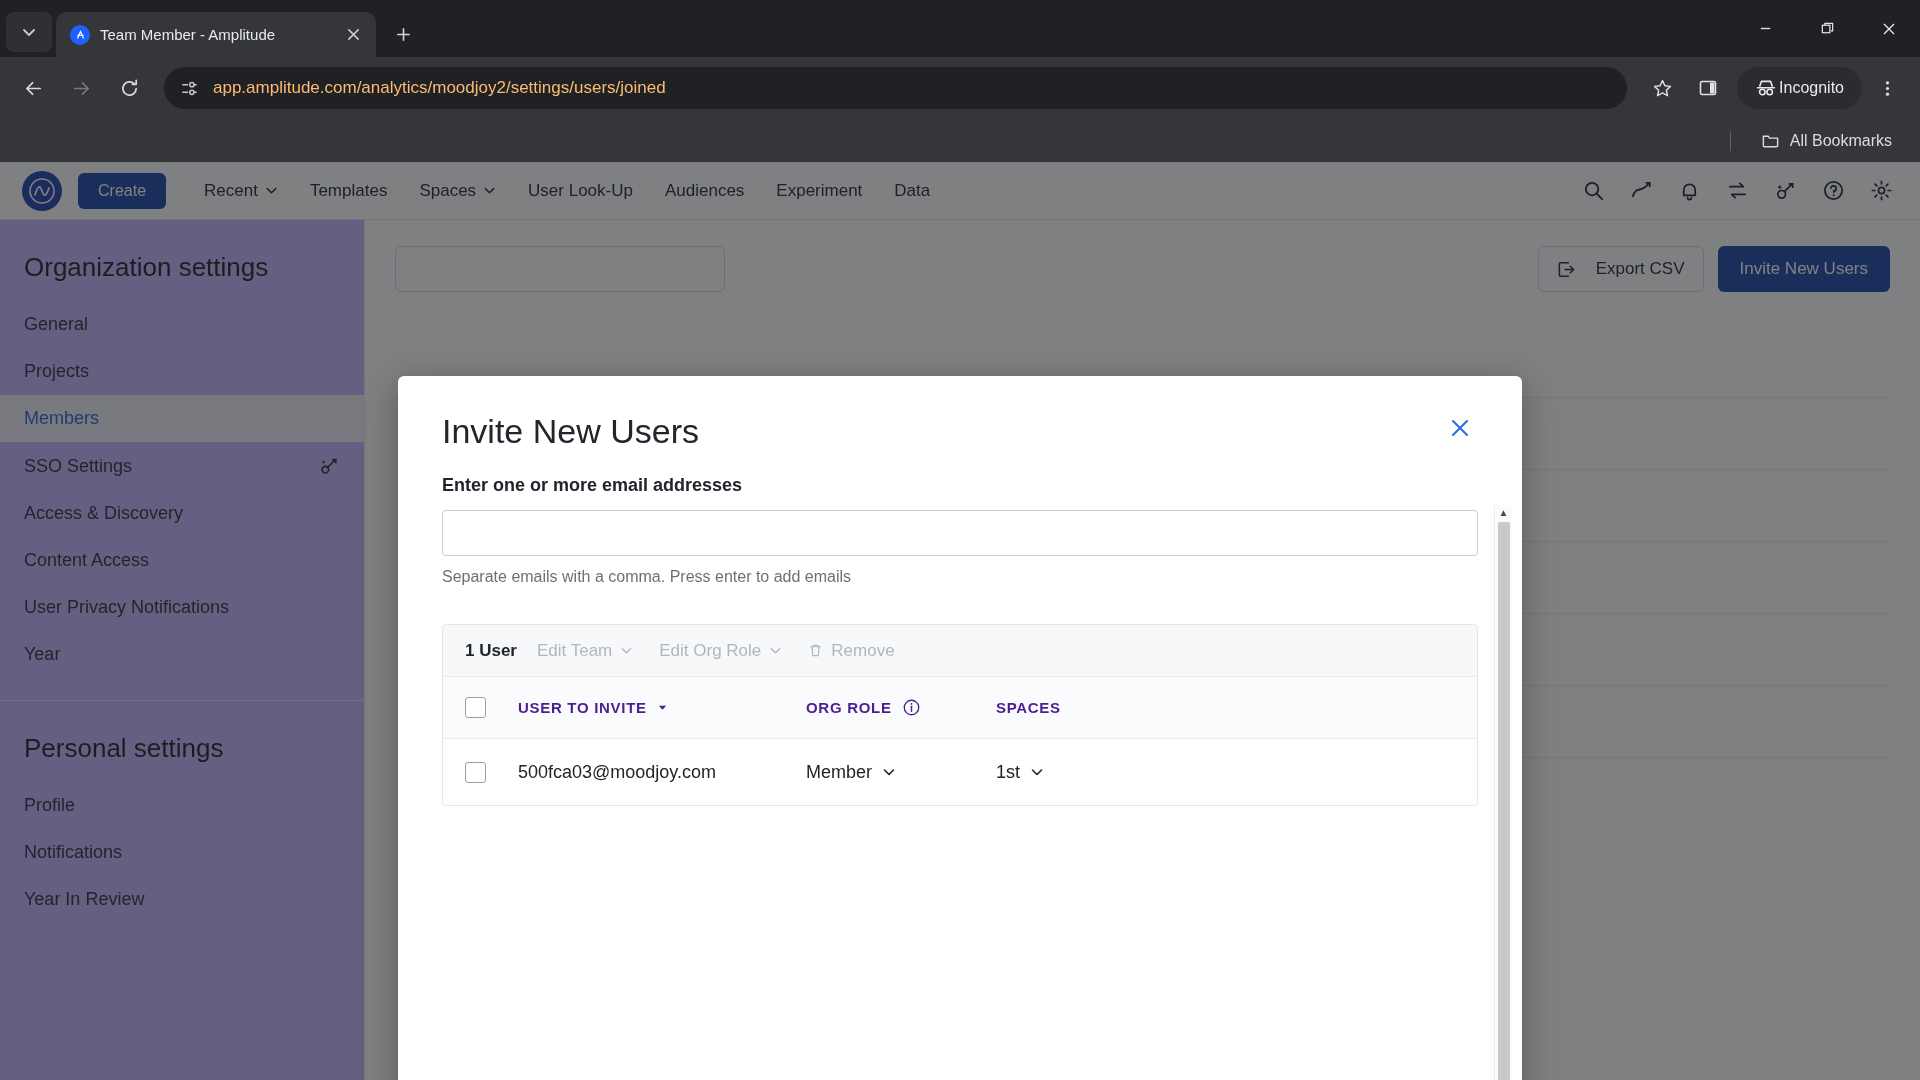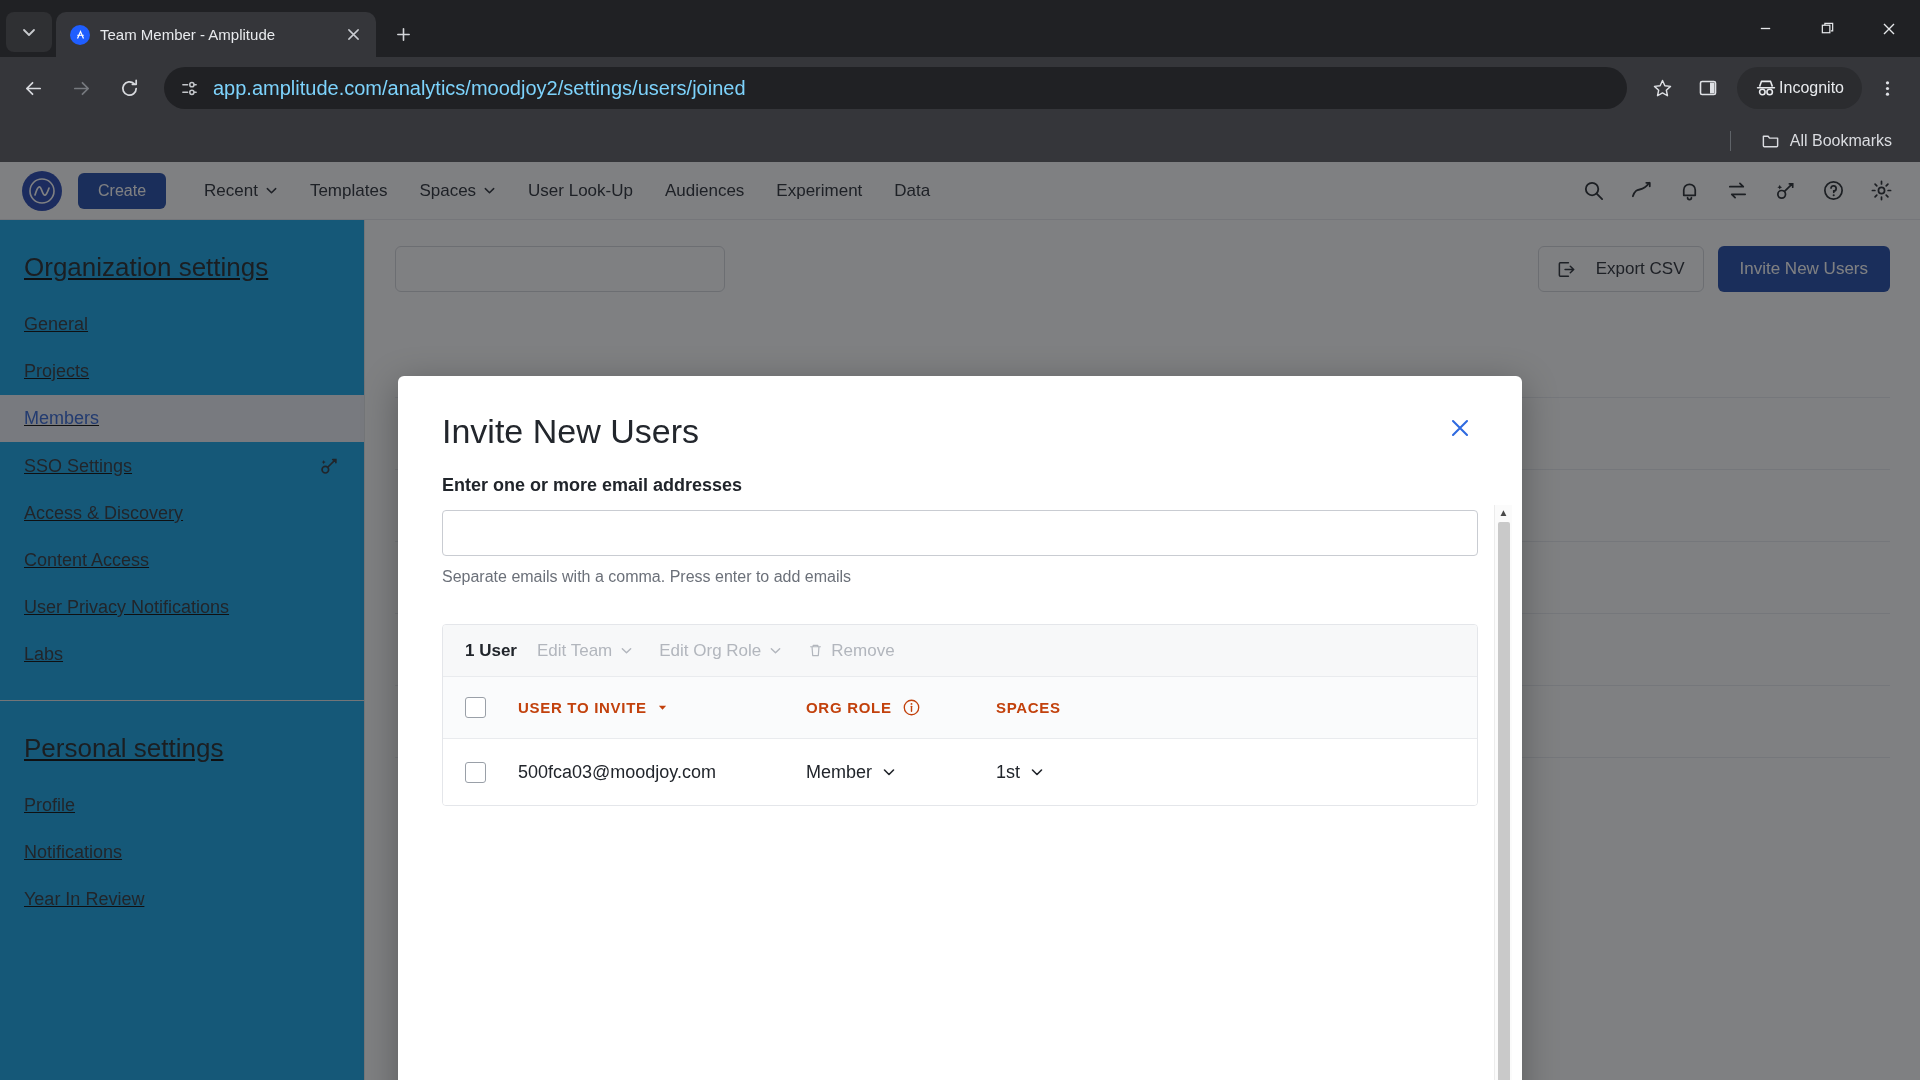--- a/index.html
+++ b/index.html
@@ -68,21 +68,21 @@
     color: #d7d9dd;
   }
   .navbtn.dim { color: #76797e; }
   .omnibox {
     flex: 1 1 auto; height: 42px; background: #202124; border-radius: 21px;
     display: flex; align-items: center; padding: 0 16px; margin: 0 10px 0 8px;
     min-width: 0;
   }
   .omnibox .siteicon { color: #c3c6ca; margin-right: 14px; display: flex; }
   .omnibox .url {
-    color: #7dd3fc; font-size: 20px; white-space: nowrap;
+    color: #fdba74; font-size: 17px; white-space: nowrap;
     overflow: hidden; text-overflow: ellipsis;
   }
   .tbicon {
     width: 42px; height: 42px; border-radius: 50%; margin-left: 4px;
     display: flex; align-items: center; justify-content: center; color: #dfe1e5;
   }
   .incognito-pill {
     height: 42px; border-radius: 21px; background: #2b2c2f;
     display: flex; align-items: center; gap: 2px; padding: 0 18px; margin-left: 8px;
     color: #e8eaed; font-size: 16px; font-weight: 500;
@@ -120,22 +120,22 @@
     display: flex; align-items: center; gap: 7px; white-space: nowrap;
   }
   .amp-head-icons { display: flex; align-items: center; gap: 14px; margin-left: auto; }
   .amp-head-icons .hic {
     width: 34px; height: 34px; display: flex; align-items: center;
     justify-content: center; color: #1f2328;
   }
 
   .amp-body { display: flex; height: 860px; }
   .amp-side {
-    width: 365px; flex: 0 0 365px; background: #0ea5e9;
-    border-right: 1px solid #e4e5e9; padding-top: 22px; text-decoration: underline;
+    width: 365px; flex: 0 0 365px; background: #c4b5fd;
+    border-right: 1px solid #e4e5e9; padding-top: 22px;
   }
   .side-title {
     font-size: 26px; color: #1c2024; padding: 10px 24px 18px 24px; font-weight: 400;
   }
   .side-item {
     font-size: 18px; color: #2b3038; padding: 13px 24px;
     display: flex; align-items: center; justify-content: space-between;
   }
   .side-item.active { background: #eef1f7; color: #2f63d6; }
   .side-sep { height: 1px; background: #e4e5e9; margin: 22px 0; }
@@ -206,21 +206,21 @@
     height: 66px; display: flex; align-items: center; padding: 0 22px; background: #fff;
   }
   .cb {
     width: 21px; height: 21px; border: 1.6px solid #9aa0a8; border-radius: 3px;
     flex: 0 0 auto; background: #fff;
   }
   .c-user { width: 320px; padding-left: 32px; }
   .c-role { width: 190px; }
   .c-space { width: 180px; }
   .th {
-    font-size: 15px; letter-spacing: 0.7px; color: #c2410c; font-weight: 700;
+    font-size: 15px; letter-spacing: 0.7px; color: #4c1d95; font-weight: 700;
     display: flex; align-items: center; gap: 10px;
   }
   .td { font-size: 18px; color: #21252b; display: flex; align-items: center; gap: 10px; }
 
   .modal-scrollbar {
     position: absolute; right: 10px; top: 54px; width: 18px; height: 612px;
     background: #fbfbfb; border-left: 1px solid #ececec;
     display: flex; flex-direction: column; align-items: center;
   }
   .sb-arrow { font-size: 10px; color: #4a4a4a; padding: 2px 0; }
@@ -456,21 +456,21 @@
             <div class="side-item">
               <span>Access &amp; Discovery</span>
             </div>
             <div class="side-item">
               <span>Content Access</span>
             </div>
             <div class="side-item">
               <span>User Privacy Notifications</span>
             </div>
             <div class="side-item">
-              <span>Labs</span>
+              <span>Year</span>
             </div>
           </div>
         <div class="side-sep"></div>
         <div class="side-title">Personal settings</div>
         <div id="personal-items">
             <div class="side-item">
               <span>Profile</span>
             </div>
             <div class="side-item">
               <span>Notifications</span>

